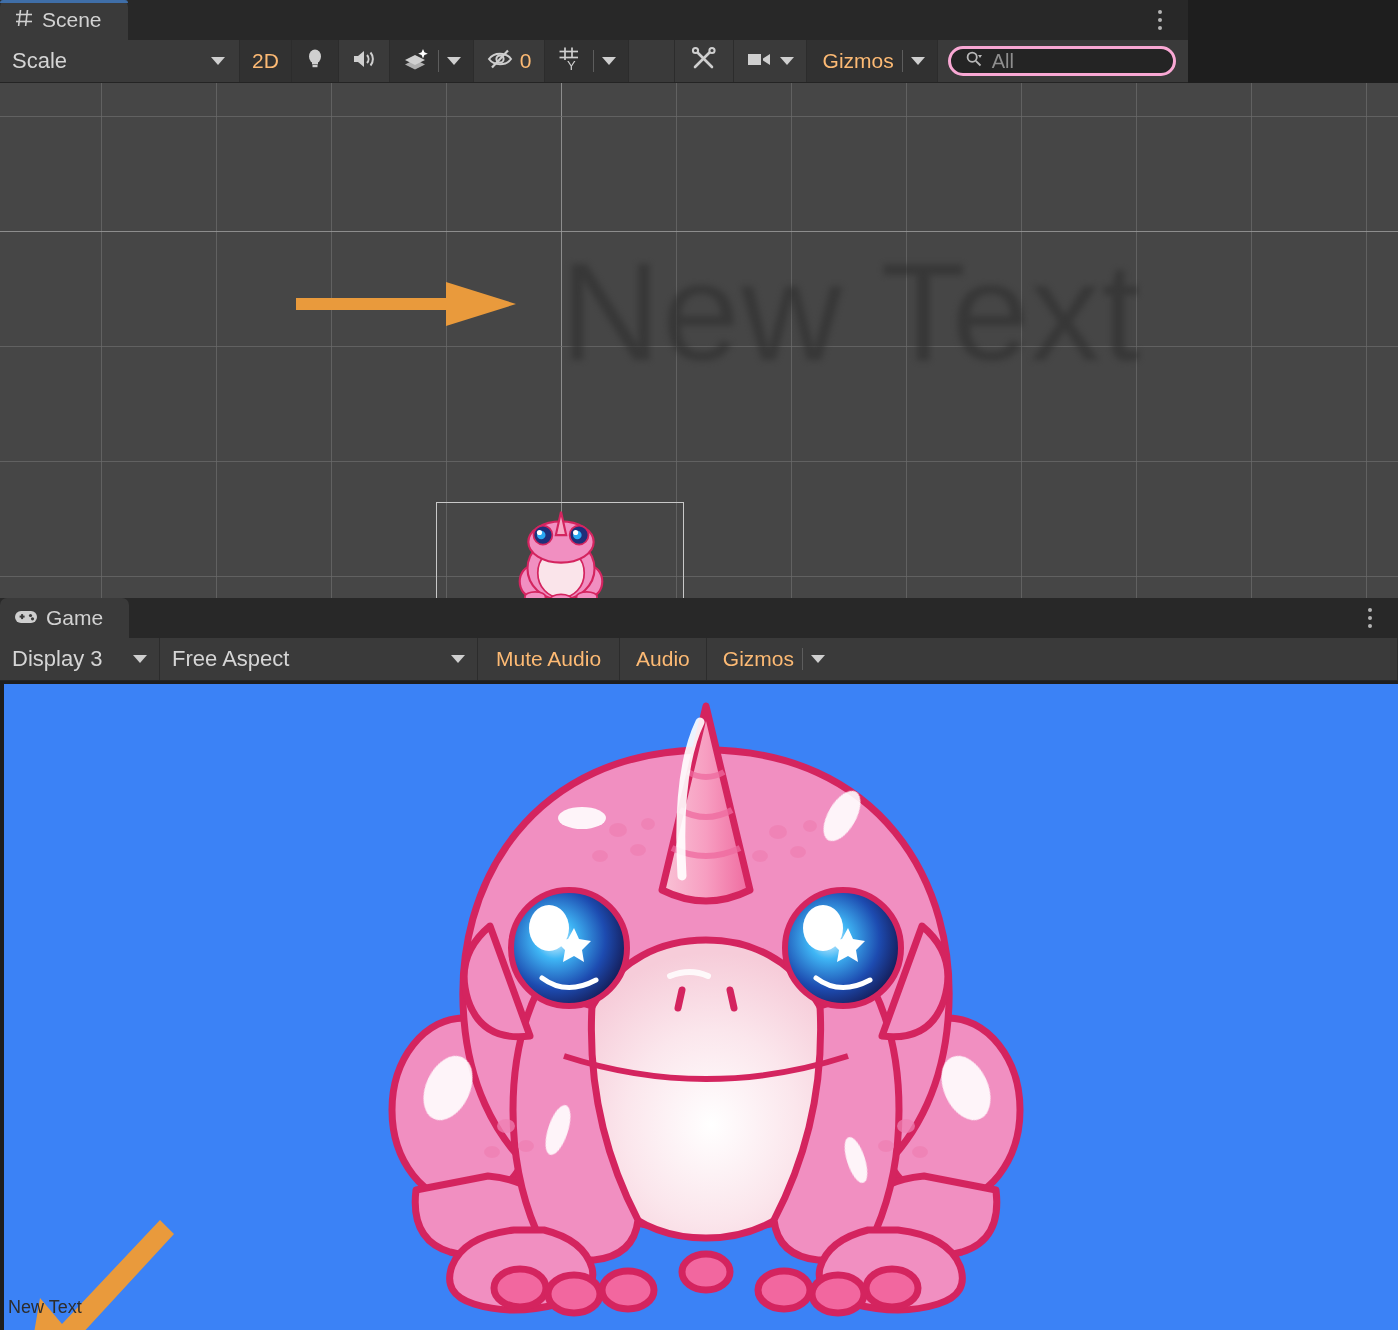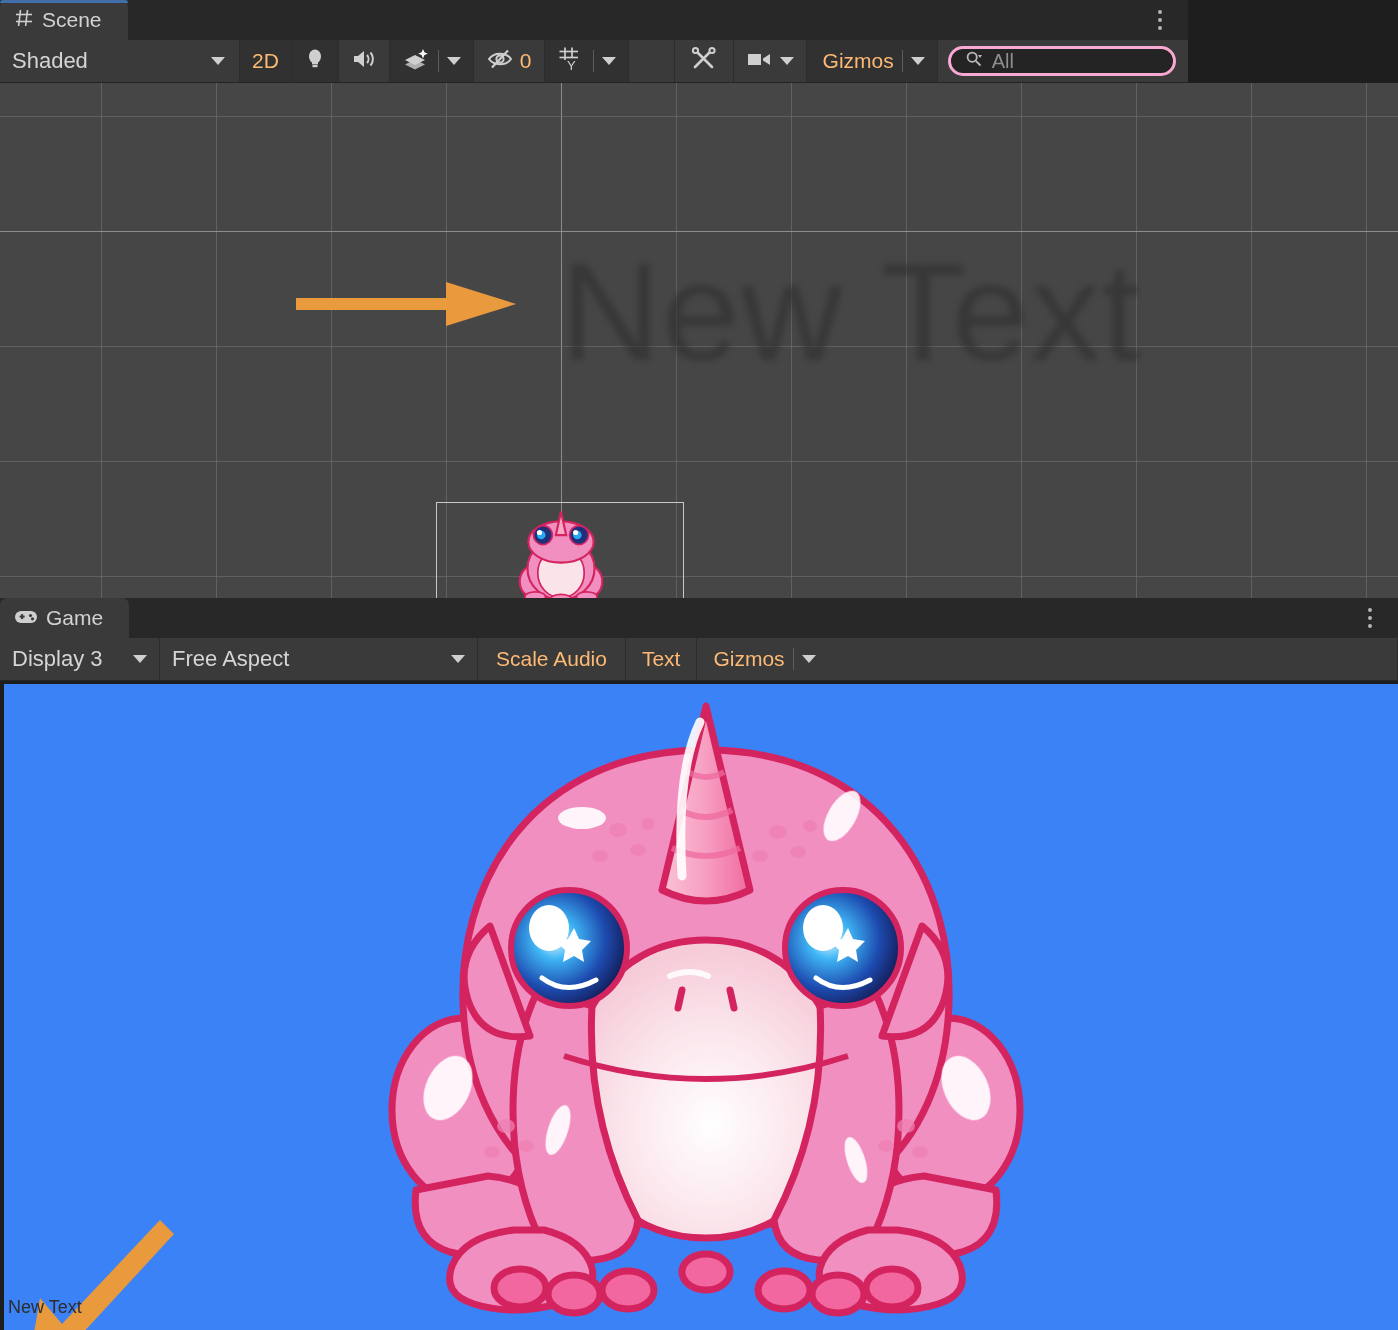--- a/index.html
+++ b/index.html
@@ -202,21 +202,21 @@
       </div>
       <div class="kebab">
         <i></i>
           <i></i>
           <i></i>
       </div>
     </div>
 
     <div class="toolbar">
       <div id="shaded-drop">
-        <span>Shaded</span>
+        <span>Scale</span>
         <span class="caret"></span>
       </div>
 
       <div class="tb-btn dark">
         <span>2D</span>
       </div>
 
       <div class="tb-btn dark">
         <span>
           <svg width="22" height="24" viewBox="0 0 22 24">
@@ -404,24 +404,24 @@
         <span class="caret"></span>
       </div>
 
       <div id="aspect-drop">
         <span>Free Aspect</span>
         <span class="caret"></span>
       </div>
 
 
       <div class="tb-btn" style="padding:0 18px;">
-        <span>Scale Audio</span>
+        <span>Mute Audio</span>
       </div>
       <div class="tb-btn" style="padding:0 16px;">
-        <span>Text</span>
+        <span>Audio</span>
       </div>
       <div class="tb-btn" style="padding:0 10px 0 16px;flex:1;justify-content:flex-start;">
         <span>Gizmos</span>
         <span class="divline"></span>
         <span class="caret"></span>
       </div>
     </div>
 
     <div id="game-viewport">
 

